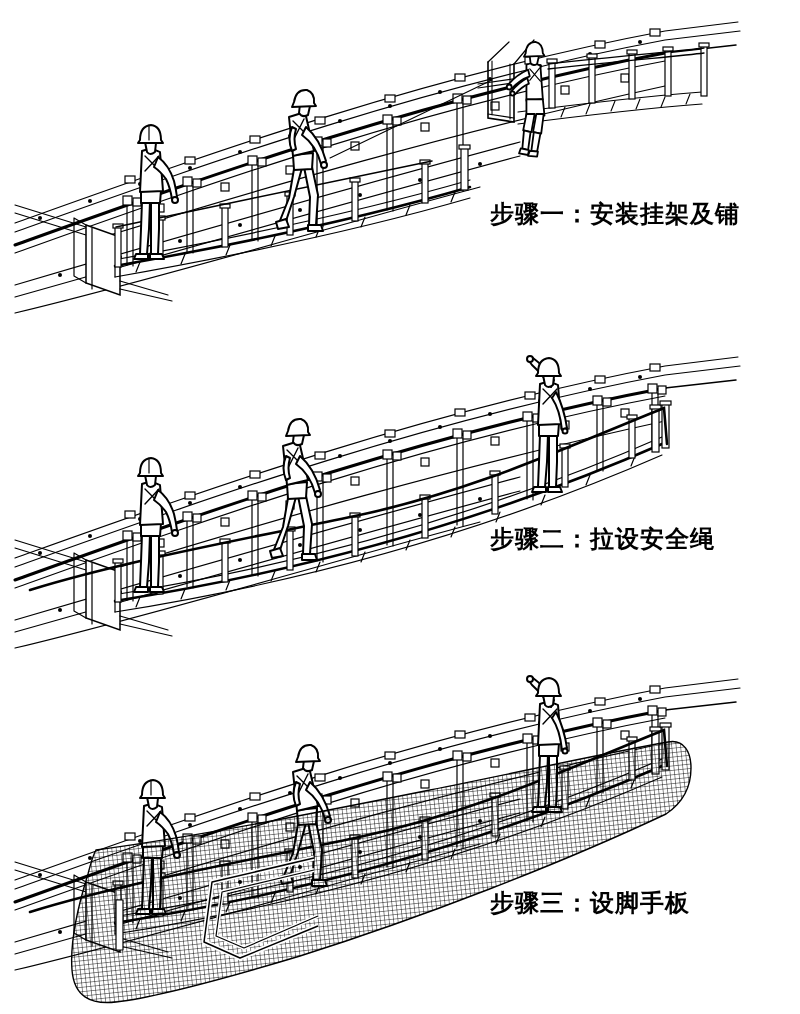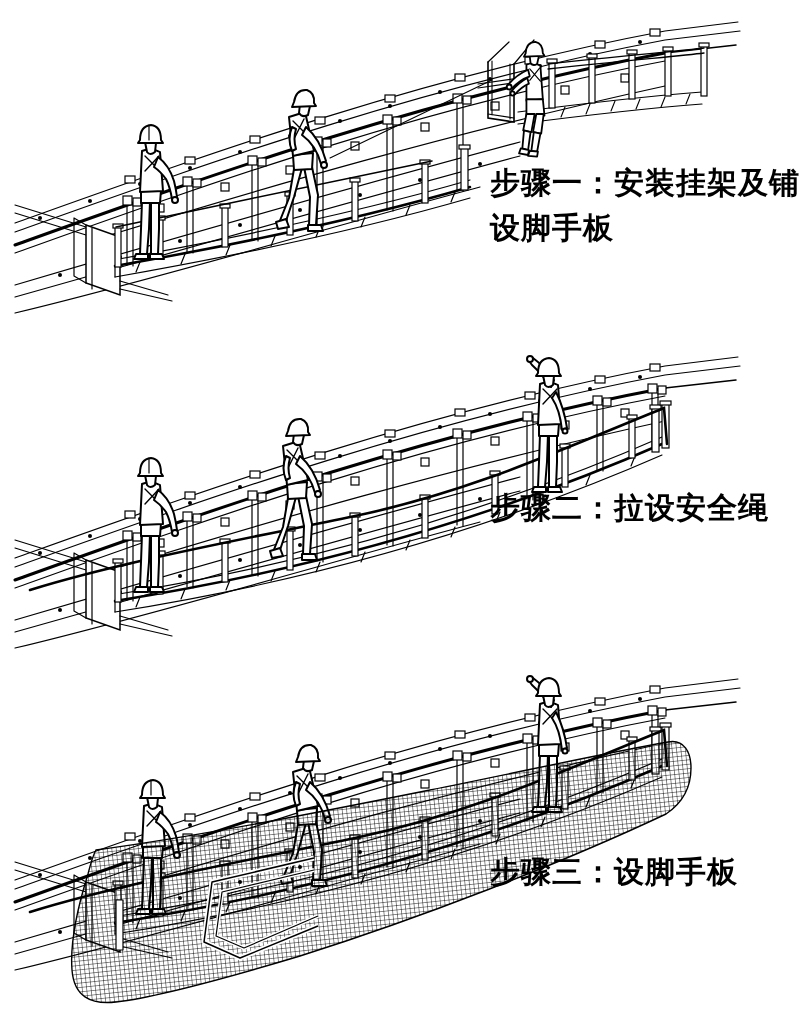--- a/index.html
+++ b/index.html
@@ -8,24 +8,25 @@
     background:#ffffff;
     position:relative;
     overflow:hidden;
     font-family:"Liberation Serif","DejaVu Serif",serif;
   }
   #stage{position:absolute;left:0;top:0;width:800px;height:1014px;}
   .caption{
     position:absolute;
     color:#000;
     font-weight:700;
-    font-size:30px;
+    font-size:24px;
     line-height:45px;
     letter-spacing:1px;
     white-space:nowrap;
+    margin-top:32px;
   }
   .caption span{display:block;}
   #cap1{left:490px;top:160px;}
   #cap2{left:490px;top:485px;}
   #cap3{left:490px;top:849px;}
 </style>
 </head>
 <body>
 
 <svg id="stage" width="800" height="1014" viewBox="0 0 800 1014" xmlns="http://www.w3.org/2000/svg" xmlns:xlink="http://www.w3.org/1999/xlink">
@@ -322,20 +323,19 @@
       <path d="M 314 858 L 212 882 L 204 942 L 240 958 L 318 926" stroke="#000" stroke-width="1.5"></path>
       <path d="M 314 870 L 222 892 L 216 936 L 244 948 L 318 916" stroke="#fff" stroke-width="4"></path>
       <path d="M 314 870 L 222 892 L 216 936 L 244 948 L 318 916" stroke="#000" stroke-width="1.2"></path>
       <rect x="116" y="900" width="7" height="50" fill="#fff" stroke="#000" stroke-width="1.2"></rect>
     </g>
   </g>
 </svg>
 
 <div class="caption" id="cap1">
   <span>步骤一：安装挂架及铺</span>
-  <span>设脚手板</span>
 </div>
 <div class="caption" id="cap2">
   <span>步骤二：拉设安全绳</span>
 </div>
 <div class="caption" id="cap3">
   <span>步骤三：设脚手板</span>
 </div>
 
 </body></html>

